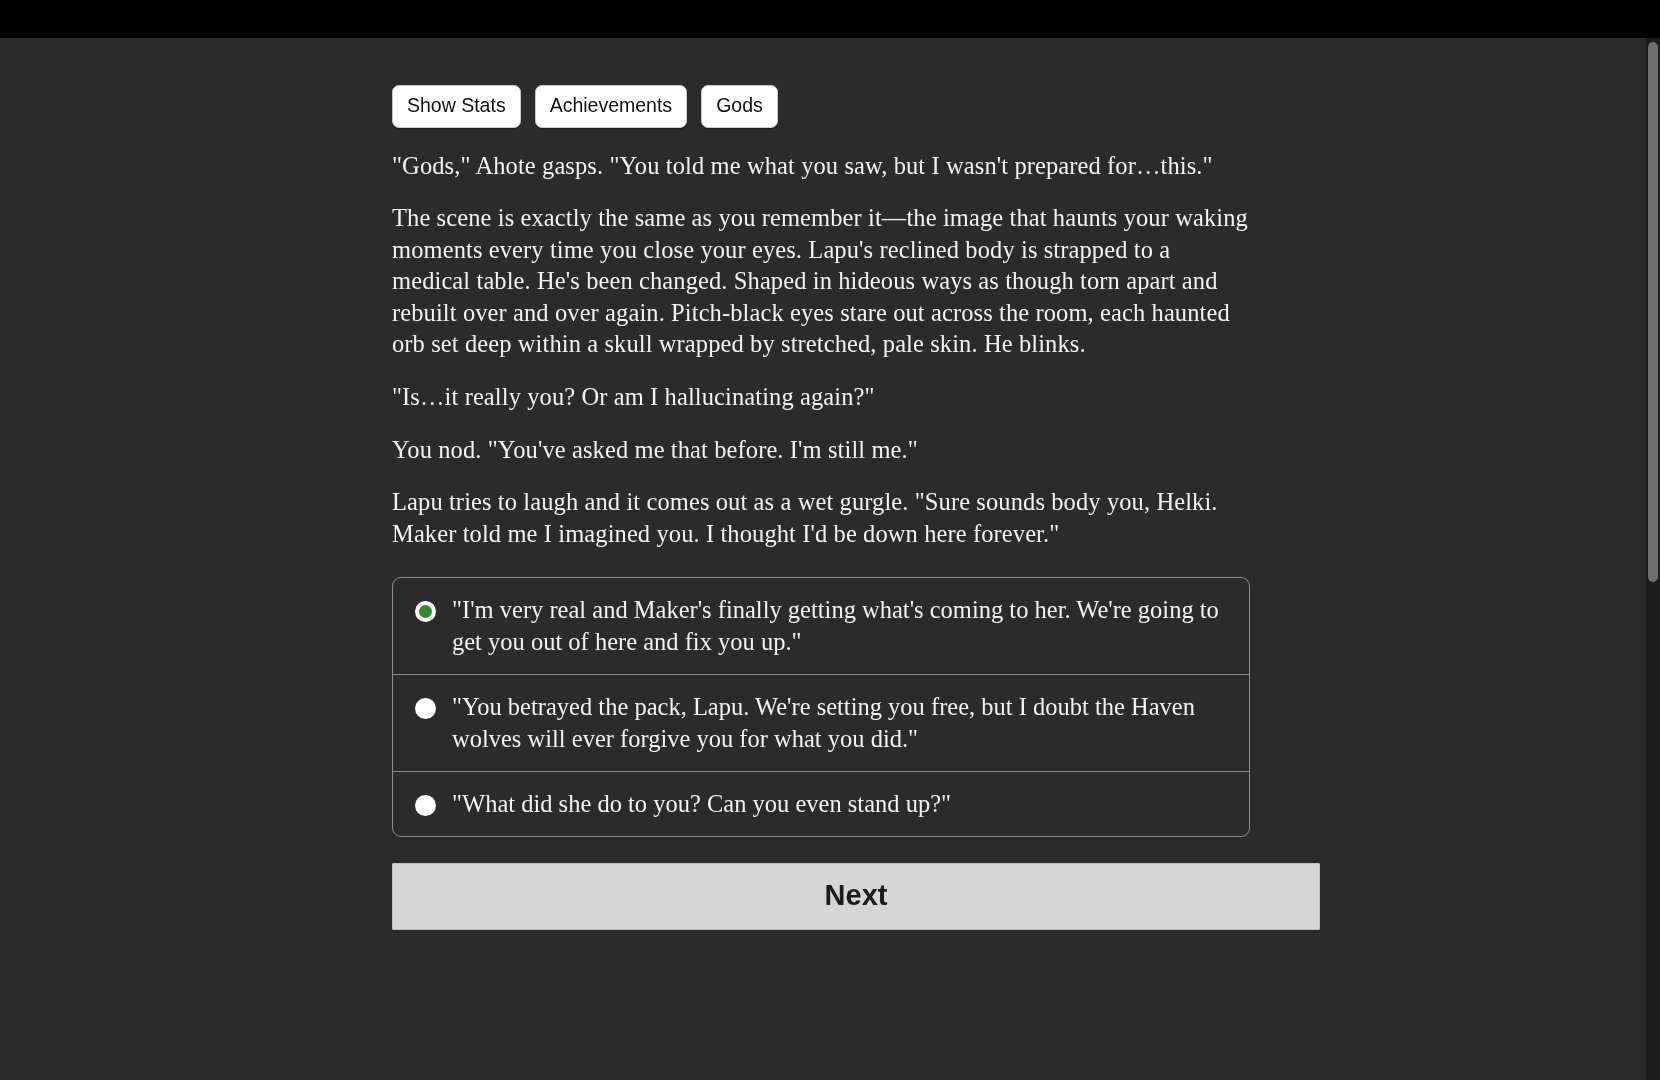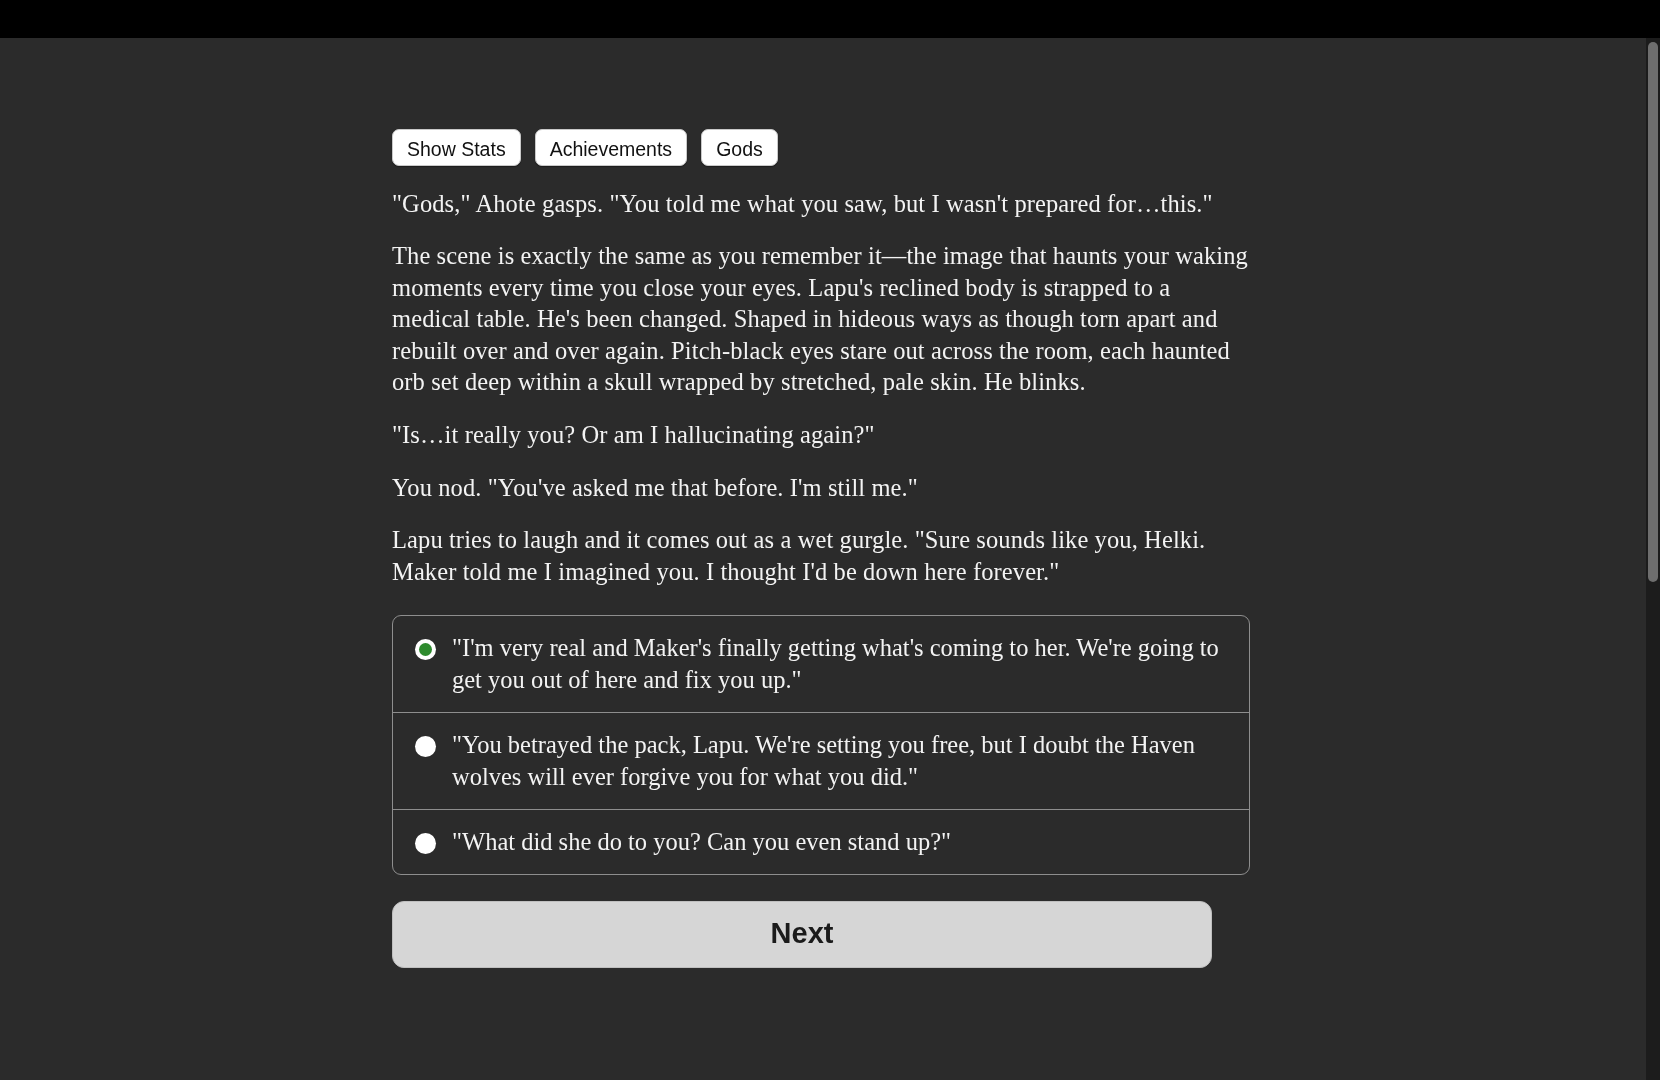--- a/index.html
+++ b/index.html
@@ -63,24 +63,23 @@
     margin-bottom: 22px;
   }
   .menu-btn {
     background: #ffffff;
     color: #111111;
     border: 1px solid #c9c9c9;
     border-radius: 7px;
     font-family: "Liberation Sans", sans-serif;
     font-size: 19.5px;
     line-height: 1;
-    padding: 10px 14px 5px 14px;
+    padding: 10px 14px 11px 14px;
     cursor: pointer;
     box-shadow: 0 1px 1px rgba(0,0,0,0.35);
-    margin-top: 44px;
   }
   p.story {
     font-size: 24.5px;
     line-height: 1.29;
     margin: 0 0 21px 0;
     color: #f3f3f3;
     letter-spacing: 0.1px;
   }
   .choices {
     margin-top: 28px;
@@ -119,26 +118,26 @@
     border-radius: 50%;
     background: #2e8b2e;
   }
   .choice-text {
     font-size: 24.5px;
     line-height: 1.28;
     color: #f3f3f3;
   }
   .next-btn {
     display: block;
-    width: 820px;
+    width: 928px;
     margin-top: 26px;
     background: #d6d6d6;
     color: #1b1b1b;
     border: 1px solid #bfbfbf;
-    border-radius: 12px;
+    border-radius: 1px;
     font-family: "Liberation Sans", sans-serif;
     font-weight: bold;
     font-size: 29px;
     padding: 15px 0 17px 0;
     cursor: pointer;
   }
 </style>
 </head>
 <body>
 
@@ -152,21 +151,21 @@
       <div class="buttons-row">
         <button class="menu-btn">Show Stats</button>
         <button class="menu-btn">Achievements</button>
         <button class="menu-btn">Gods</button>
       </div>
 
       <p class="story">"Gods," Ahote gasps. "You told me what you saw, but I wasn't prepared for…this."</p>
       <p class="story">The scene is exactly the same as you remember it—the image that haunts your waking moments every time you close your eyes. Lapu's reclined body is strapped to a medical table. He's been changed. Shaped in hideous ways as though torn apart and rebuilt over and over again. Pitch-black eyes stare out across the room, each haunted orb set deep within a skull wrapped by stretched, pale skin. He blinks.</p>
       <p class="story">"Is…it really you? Or am I hallucinating again?"</p>
       <p class="story">You nod. "You've asked me that before. I'm still me."</p>
-      <p class="story">Lapu tries to laugh and it comes out as a wet gurgle. "Sure sounds like you, Helki. Maker told me I imagined you. I thought I'd be down here forever."</p>
+      <p class="story">Lapu tries to laugh and it comes out as a wet gurgle. "Sure sounds body you, Helki. Maker told me I imagined you. I thought I'd be down here forever."</p>
 
       <div class="choices">
 
         <div class="choice">
           <span class="radio selected"></span>
           <span class="choice-text">"I'm very real and Maker's finally getting what's coming to her. We're going to get you out of here and fix you up."</span>
         </div>
 
         <div class="choice">
           <span class="radio"></span>

